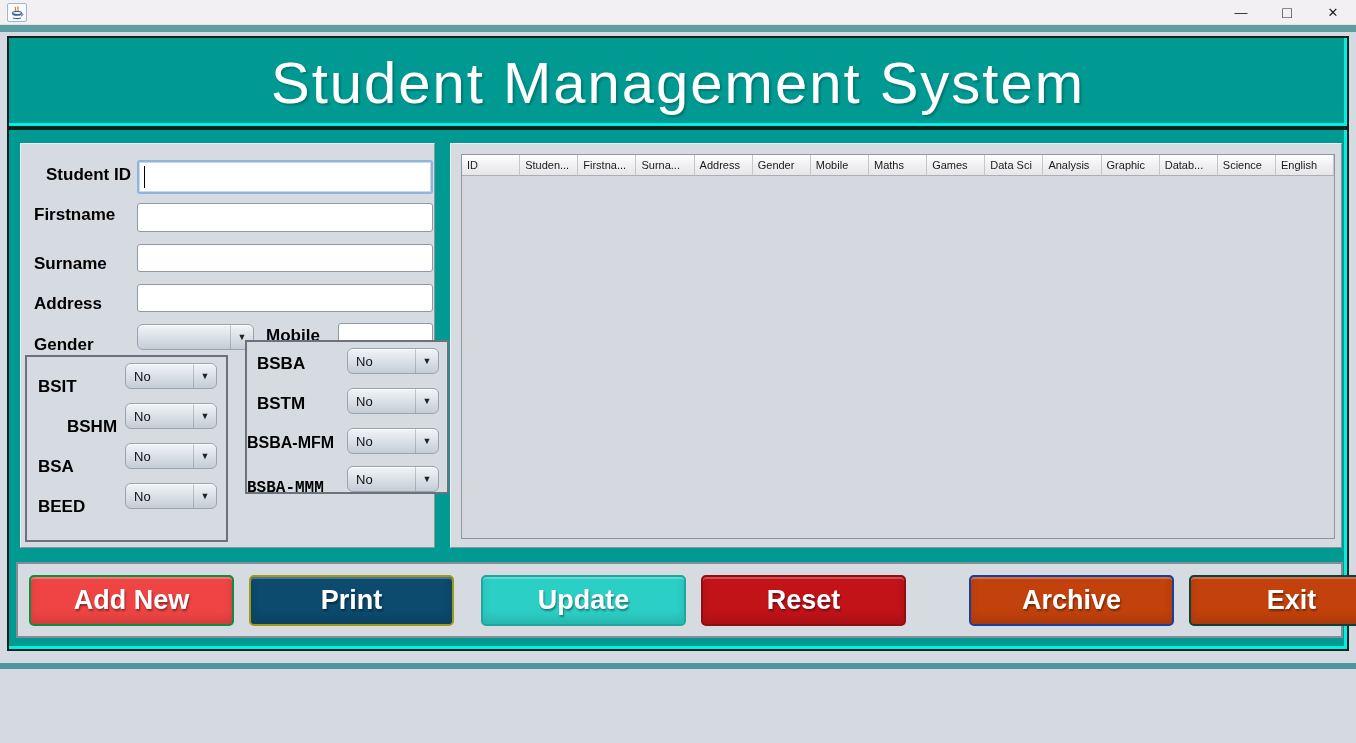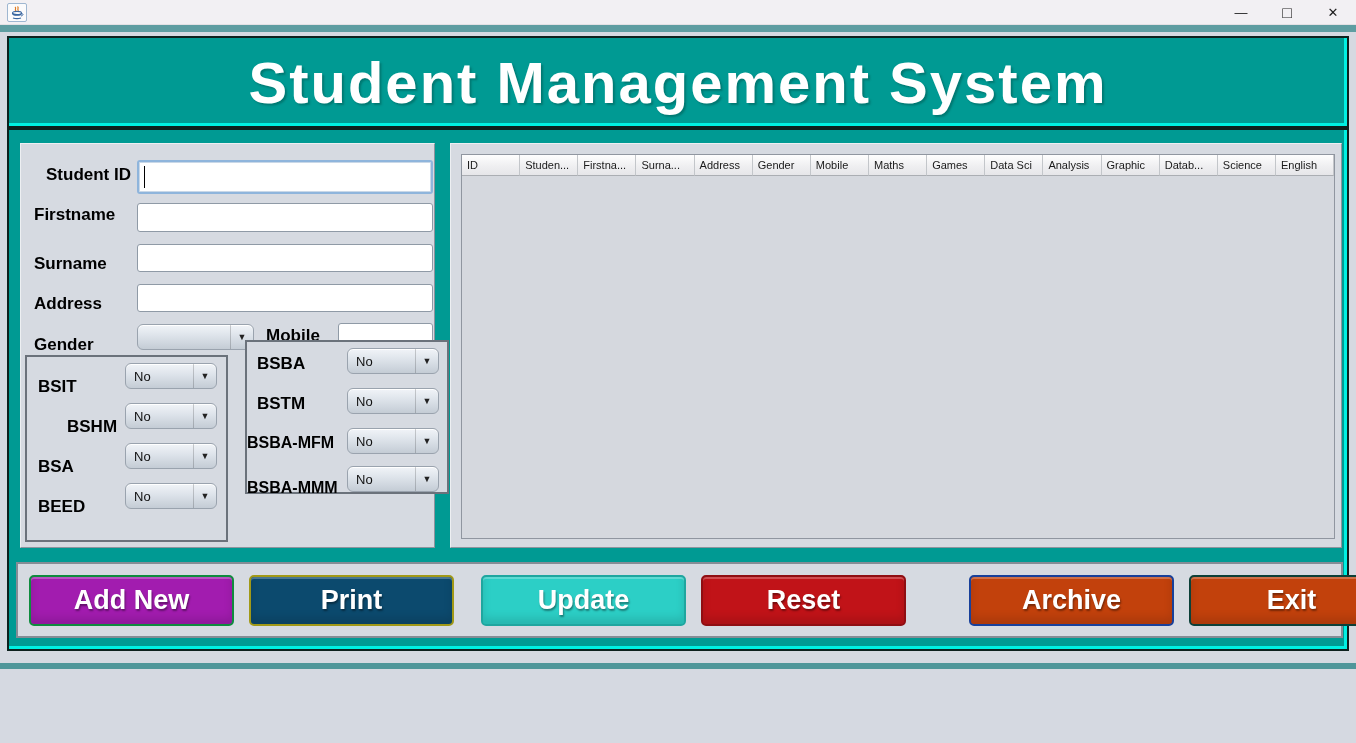--- a/index.html
+++ b/index.html
@@ -15,21 +15,21 @@
 
   
   .stripe-top { position:absolute; left:0; top:25px; width:1356px; height:7px; background:#5E9DA1; }
   .stripe-bottom { position:absolute; left:0; top:663px; width:1356px; height:6px; background:#4F969A; }
 
   
   .teal-panel { position:absolute; background:#009A93; border:2px solid #0D211E; box-shadow: inset -3px -3px 0 0 #00F0E2; }
   .header-panel { left:7px; top:36px; width:1342px; height:92px; display:flex; align-items:center; justify-content:center; }
   .main-panel { left:7px; top:128px; width:1342px; height:523px; }
 
-  .app-title { color:#FFFFFF; font-weight:bold; font-size:58px; letter-spacing:2px; text-shadow:2px 2px 2px rgba(0,60,55,0.35); white-space:nowrap; }
+  .app-title { color:#FFFFFF; font-weight:normal; font-size:58px; letter-spacing:2px; text-shadow:2px 2px 2px rgba(0,60,55,0.35); white-space:nowrap; }
 
   
   .gray-panel { position:absolute; background:#D6DAE1; border:1px solid #8D949E; border-top-color:#EDEFF2; border-left-color:#EDEFF2; }
   .form-panel  { left:11px; top:13px; width:415px; height:405px; }
   .table-panel { left:441px; top:13px; width:892px; height:405px; }
   .button-panel{ left:7px; top:432px; width:1327px; height:76px; border:2px solid #858C95; display:flex; align-items:center; }
 
   
   .flabel { position:absolute; font-weight:bold; font-size:17px; color:#000; white-space:nowrap; }
   .tfield { position:absolute; background:#FFFFFF; border:1px solid #8F9AA6; border-radius:3px; font-size:14px; padding:0 5px; outline:none; font-family:"Liberation Sans",sans-serif; }
@@ -162,21 +162,21 @@
         <span class="cval">No</span>
         <span class="carrow">▼</span>
       </div>
 
       <div class="flabel" style="left:0px; top:92px; font-size:16px;">BSBA-MFM</div>
       <div class="combo" style="left:100px; top:86px; width:92px;">
         <span class="cval">No</span>
         <span class="carrow">▼</span>
       </div>
 
-      <div class="flabel" style="left:0px; top:137px; font-size:16px;">BSBA-MMM</div>
+      <div class="flabel" style="left:0px; top:137px; font-size:16px;font-family:Liberation Mono, monospace;">BSBA-MMM</div>
       <div class="combo" style="left:100px; top:124px; width:92px;">
         <span class="cval">No</span>
         <span class="carrow">▼</span>
       </div>
     </div>
   </div>
 
   <div class="gray-panel table-panel">
     <div class="scrollpane">
       <div class="thead">
@@ -195,21 +195,21 @@
         <div class="th">Datab...</div>
         <div class="th">Science</div>
         <div class="th">English</div>
       </div>
       <div></div>
     </div>
   </div>
 
   <div class="gray-panel button-panel">
     <div class="btn-row">
-      <button class="act-btn" style="background: #a21caf; border-color: rgb(15, 140, 62);">Add New</button>
+      <button class="act-btn" style="background: #ef4444; border-color: rgb(15, 140, 62);">Add New</button>
       <button class="act-btn" style="background: #0c4a6e; border-color: rgb(161, 153, 23); text-align: center;">Print</button>
       <button class="act-btn" style="background: rgb(44, 207, 198); border-color: rgb(31, 166, 159); margin-left: 12px;">Update</button>
       <button class="act-btn" style="background: rgb(193, 19, 24); border-color: rgb(143, 14, 18);">Reset</button>
       <button class="act-btn" style="background: #c2410c; border-color: rgb(24, 64, 154); margin-left: 48px;">Archive</button>
       <button class="act-btn" style="background: #c2410c; border-color: rgb(12, 64, 56);">Exit</button>
     </div>
   </div>
 
 </div>
 

